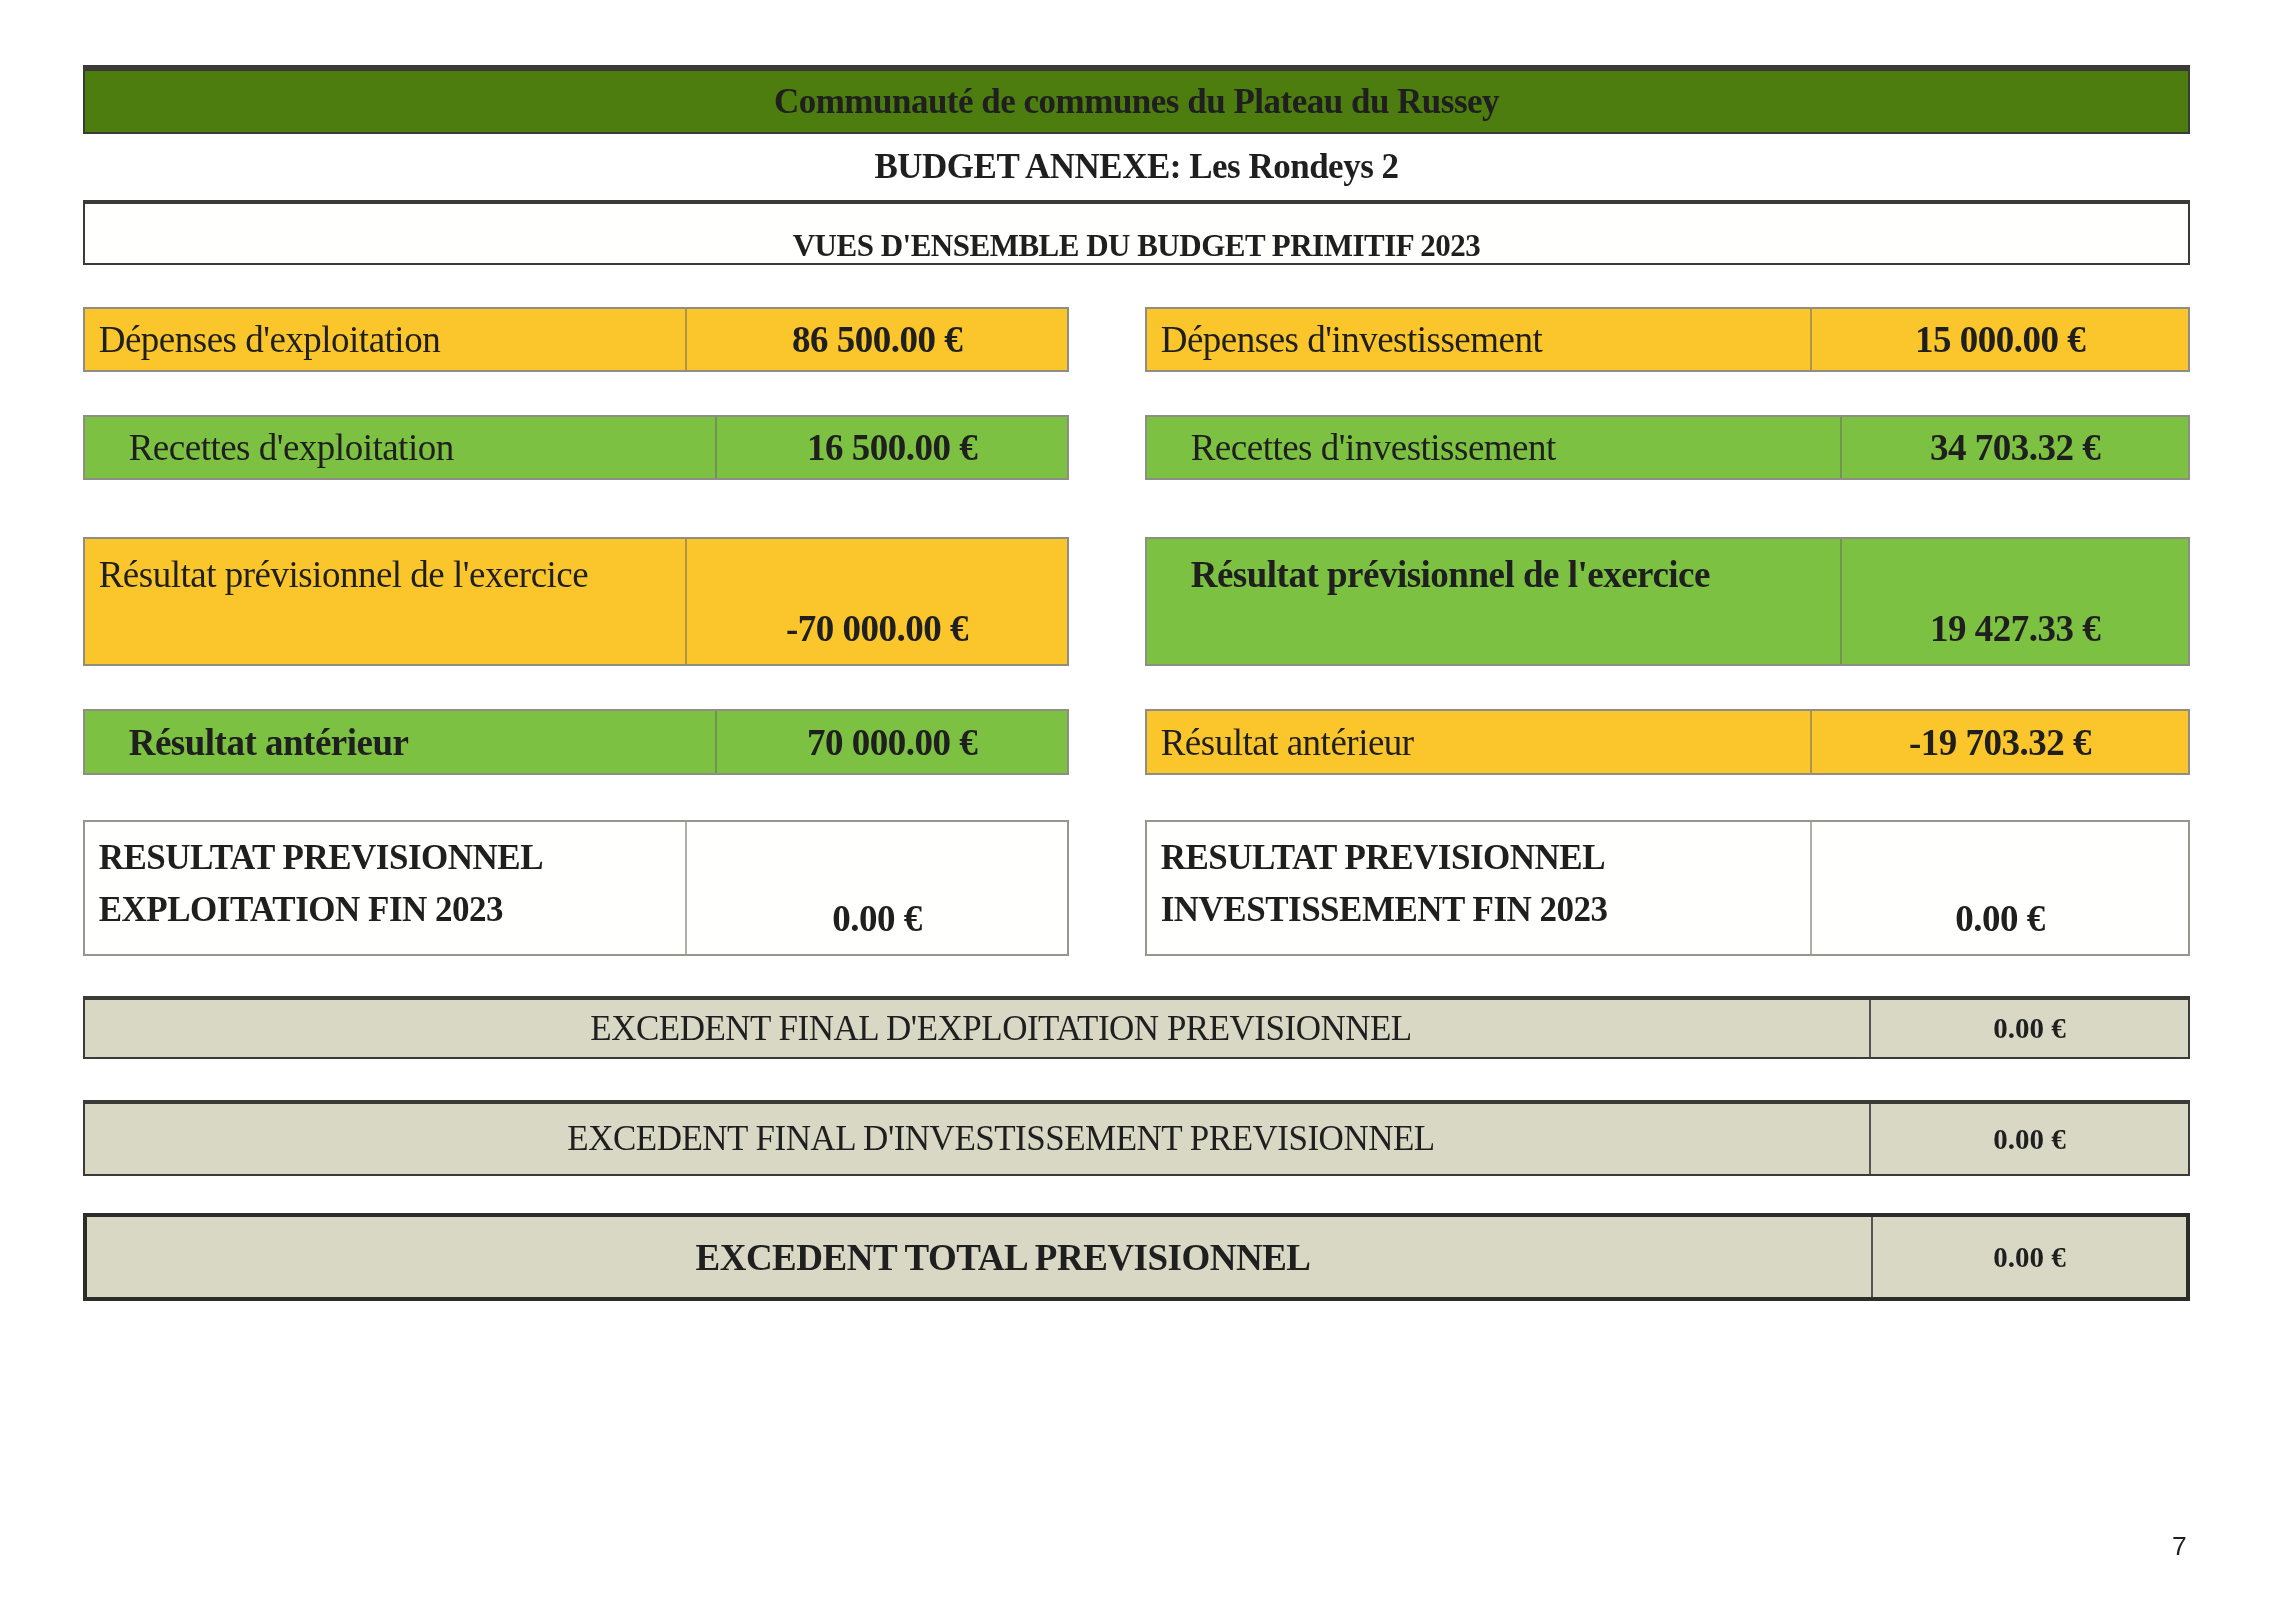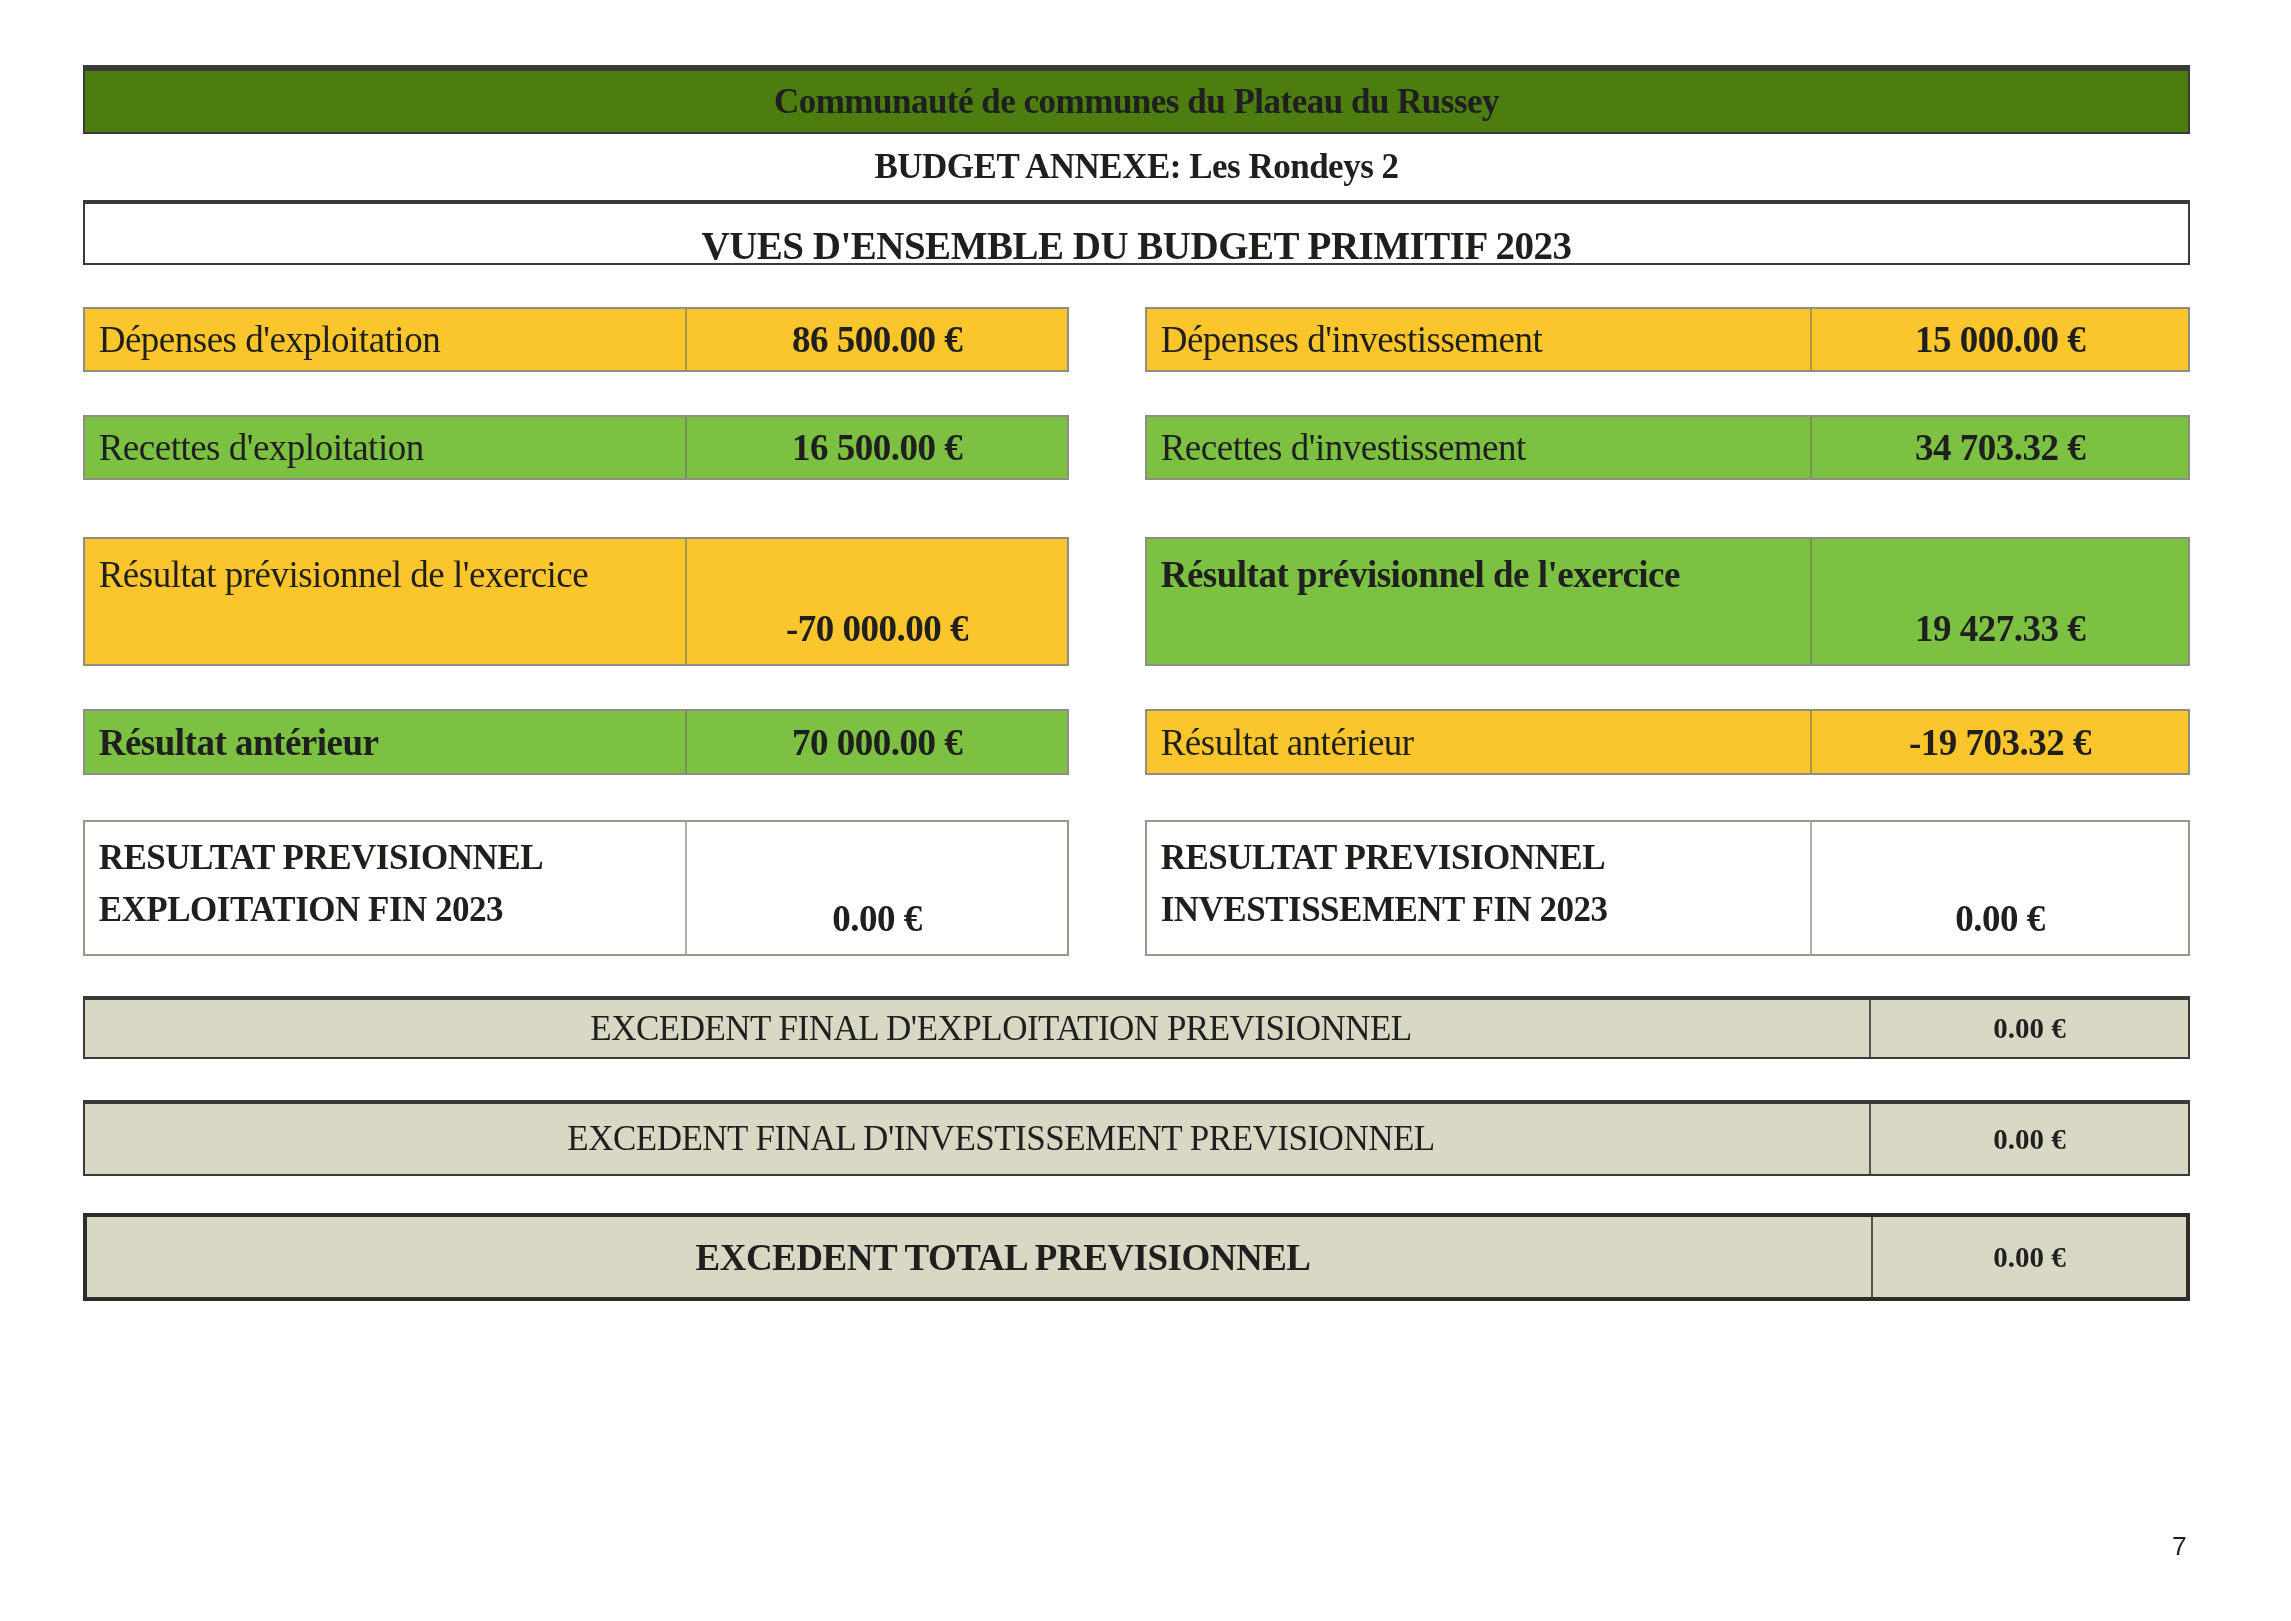--- a/index.html
+++ b/index.html
@@ -30,30 +30,30 @@
   }
   .annexe-line .txt { font-size: 35px; font-weight: 700; letter-spacing: -0.5px; }
 
   .title-box {
     position: absolute; left: 83px; top: 200px; width: 2107px; height: 65px;
     background: #fffffe;
     border: 2.9px solid var(--border_dark);
     border-top-width: 4.9px;
     display: flex; align-items: center; justify-content: center;
   }
-  .title-box .txt { font-size: 39px; font-weight: 700; letter-spacing: -0.5px; margin-top: 24px; }
+  .title-box .txt { font-size: 31px; font-weight: 700; letter-spacing: -0.5px; margin-top: 24px; }
 
   
   .row-box {
     position: absolute;
     display: flex;
     border: 2px solid var(--border_mid);
   }
   .row-box.orange { background: var(--orange); }
-  .row-box.green  { background: var(--green); }
+  .row-box.green  { background: var(--green); padding-left: 30px; }
   .row-box.white  { background: #fffffe; border-color: #97978d; }
 
   .row-box .cell-label {
     display: flex; align-items: center;
     padding-left: 13.7px; padding-right: 7.8px;
     border-right: 2px solid rgba(110,110,100,0.55);
     font-size: 37px;
     letter-spacing: -0.5px;
   }
   .row-box .cell-value {

